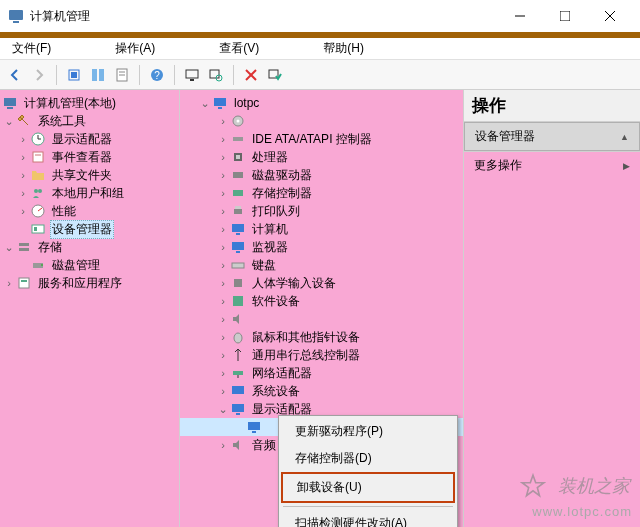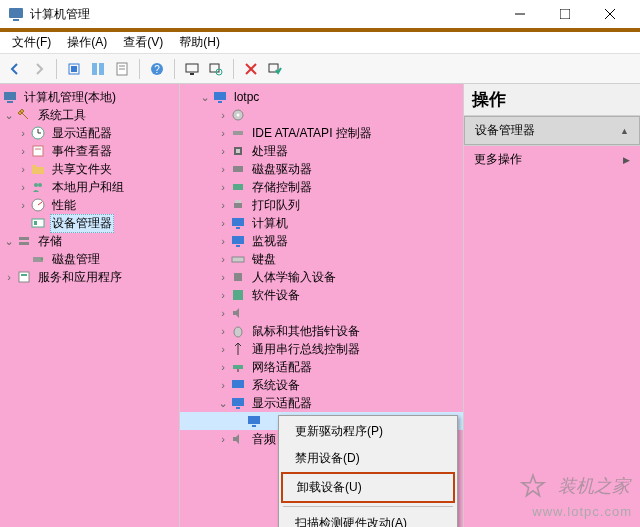--- a/index.html
+++ b/index.html
@@ -1,24 +1,24 @@
 <!DOCTYPE html>
 <html><head>
 <meta charset="utf-8">
 <style>
 * { box-sizing: border-box; margin: 0; padding: 0; font-family: "Microsoft YaHei", "SimSun", sans-serif; }
 body { width: 640px; height: 527px; overflow: hidden; background: #f0f0f0; position: relative; }
 
-.titlebar { height: 32px; background: #fff; display: flex; align-items: center; padding: 0 8px; border-bottom: 4px solid #a16207; }
+.titlebar { height: 38px; background: #fff; display: flex; align-items: center; padding: 0 8px; border-bottom: 6px solid #a16207; }
 .titlebar .icon { width: 16px; height: 16px; margin-right: 6px; }
 .titlebar .title { font-size: 12px; flex: 1; color: #000; }
 .titlebar .winbtn { width: 45px; height: 28px; display: flex; align-items: center; justify-content: center; color: #000; }
 .titlebar .winbtn svg { width: 10px; height: 10px; }
 
-.menubar { height: 22px; background: #fff; display: flex; align-items: center; padding: 0 4px; border-bottom: 1px solid #e0e0e0; font-size: 12px; }
+.menubar { height: 22px; background: #fff; display: flex; align-items: center; padding: 0 4px; border-bottom: 1px solid #e0e0e0; font-size: 12px; gap: 48px; }
 .menubar .mitem { padding: 2px 8px; cursor: default; }
 
 .toolbar { height: 30px; background: #f7f7f7; border-bottom: 1px solid #d0d0d0; display: flex; align-items: center; padding: 0 4px; gap: 2px; }
 .toolbar .tb { width: 22px; height: 22px; display: flex; align-items: center; justify-content: center; border: 1px solid transparent; }
 .toolbar .sep { width: 1px; height: 20px; background: #ccc; margin: 0 4px; }
 
 .body { display: flex; height: calc(100% - 82px); background: #f9a8d4; }
 .left { width: 180px; border-right: 1px solid #d0d0d0; overflow: hidden; padding: 4px 0; }
 .mid { flex: 1; border-right: 1px solid #d0d0d0; overflow: hidden; padding: 4px 0; position: relative; }
 .right { width: 176px; overflow: hidden; }
@@ -474,21 +474,21 @@
     <div class="divider"></div>
     <div class="row">
       <span>更多操作</span>
       <span class="arrow">▶</span>
     </div>
   </div>
 </div>
 
 <div class="ctxmenu">
   <div class="mi">更新驱动程序(P)</div>
-  <div class="mi">禁用设备(D)</div>
+  <div class="mi">存储控制器(D)</div>
   <div class="mi redbox">卸载设备(U)</div>
   <div class="msep"></div>
   <div class="mi">扫描检测硬件改动(A)</div>
 
 </div>
 
 <div class="watermark">
   <svg width="26" height="26" viewBox="0 0 24 24">
       <path d="M12 2 L14.5 9 L22 9 L16 13.5 L18 21 L12 16.5 L6 21 L8 13.5 L2 9 L9.5 9 z" fill="none" stroke="#888" stroke-width="1.5"></path>
     </svg>

